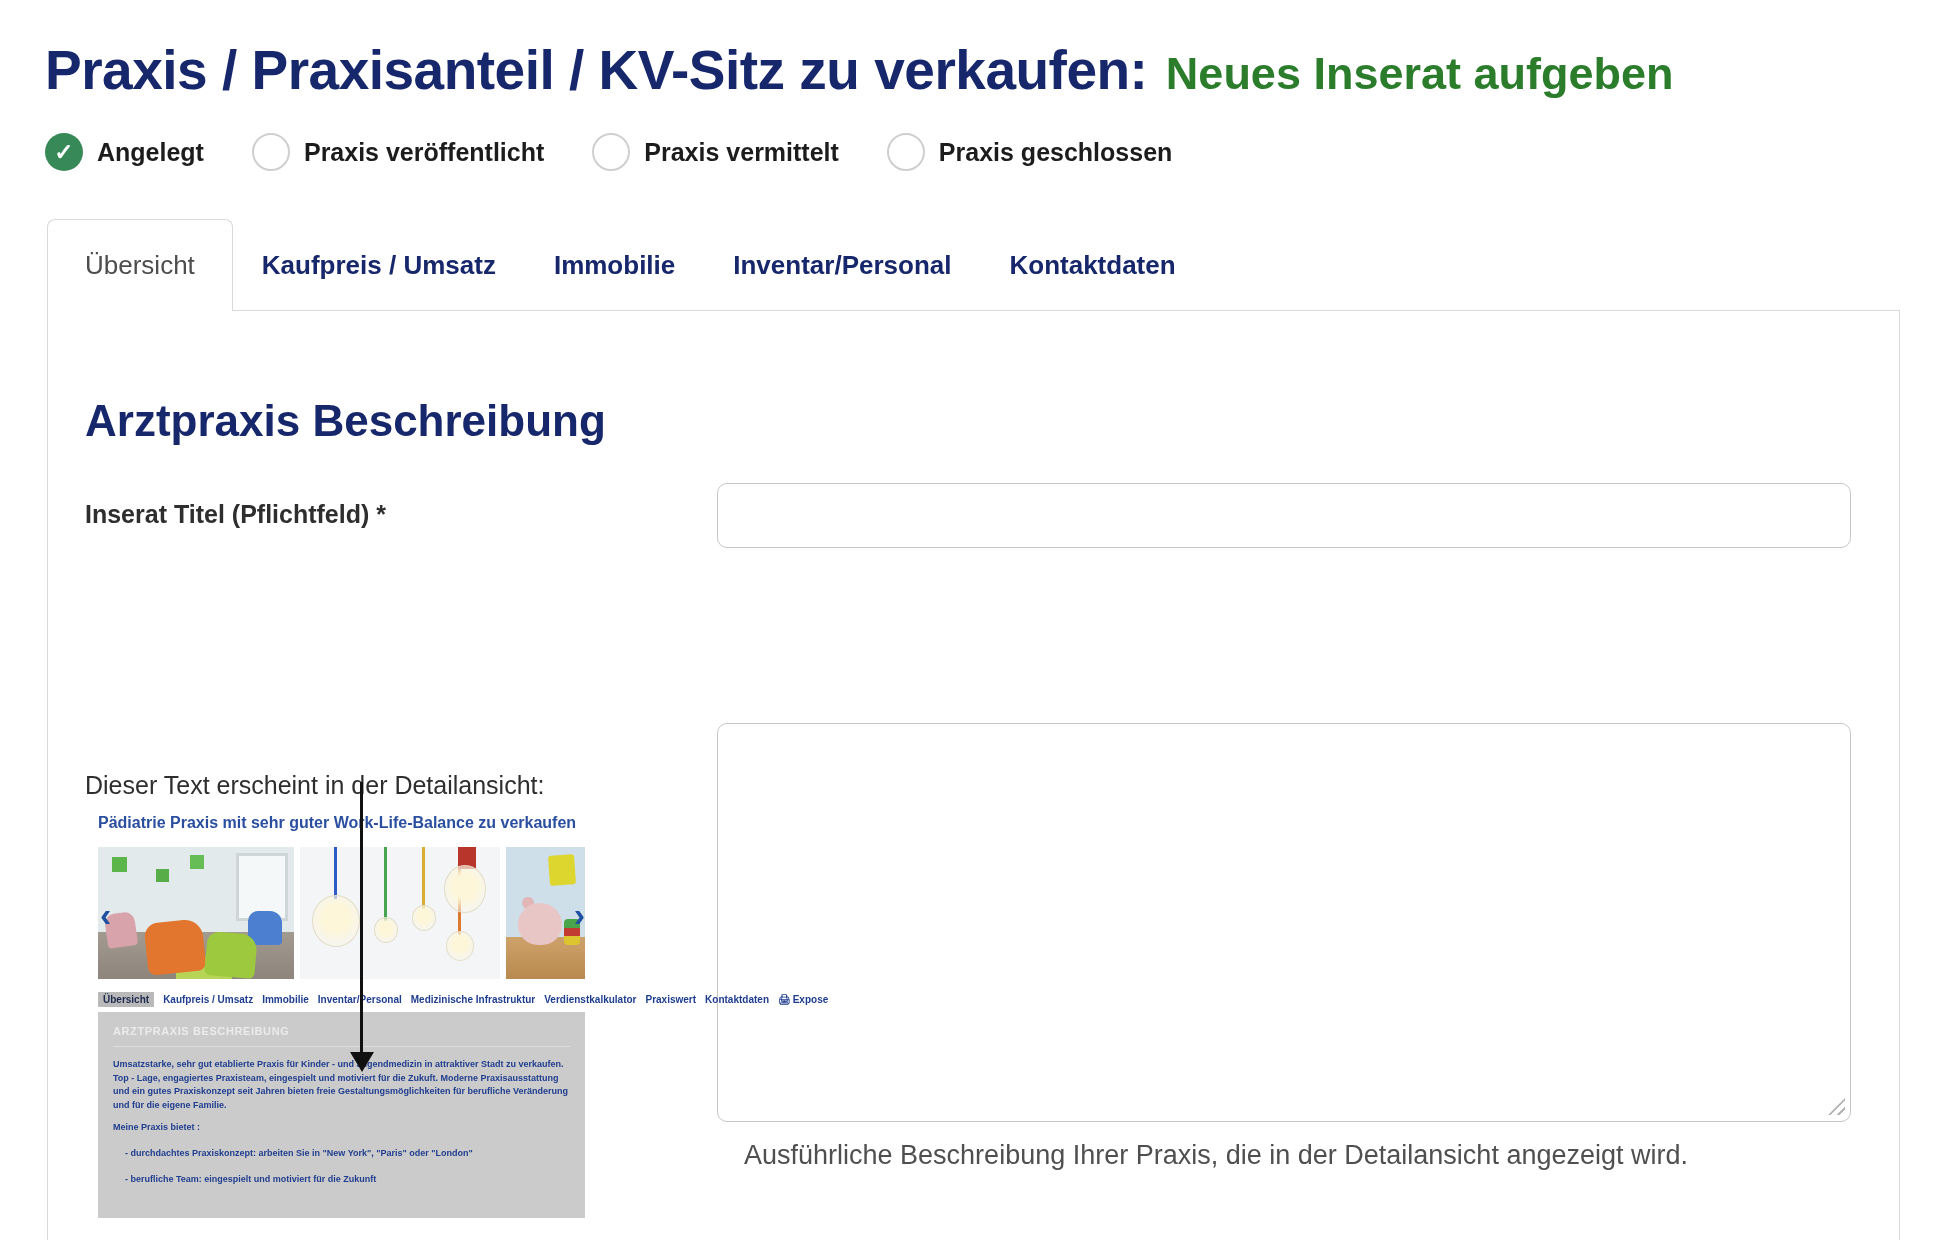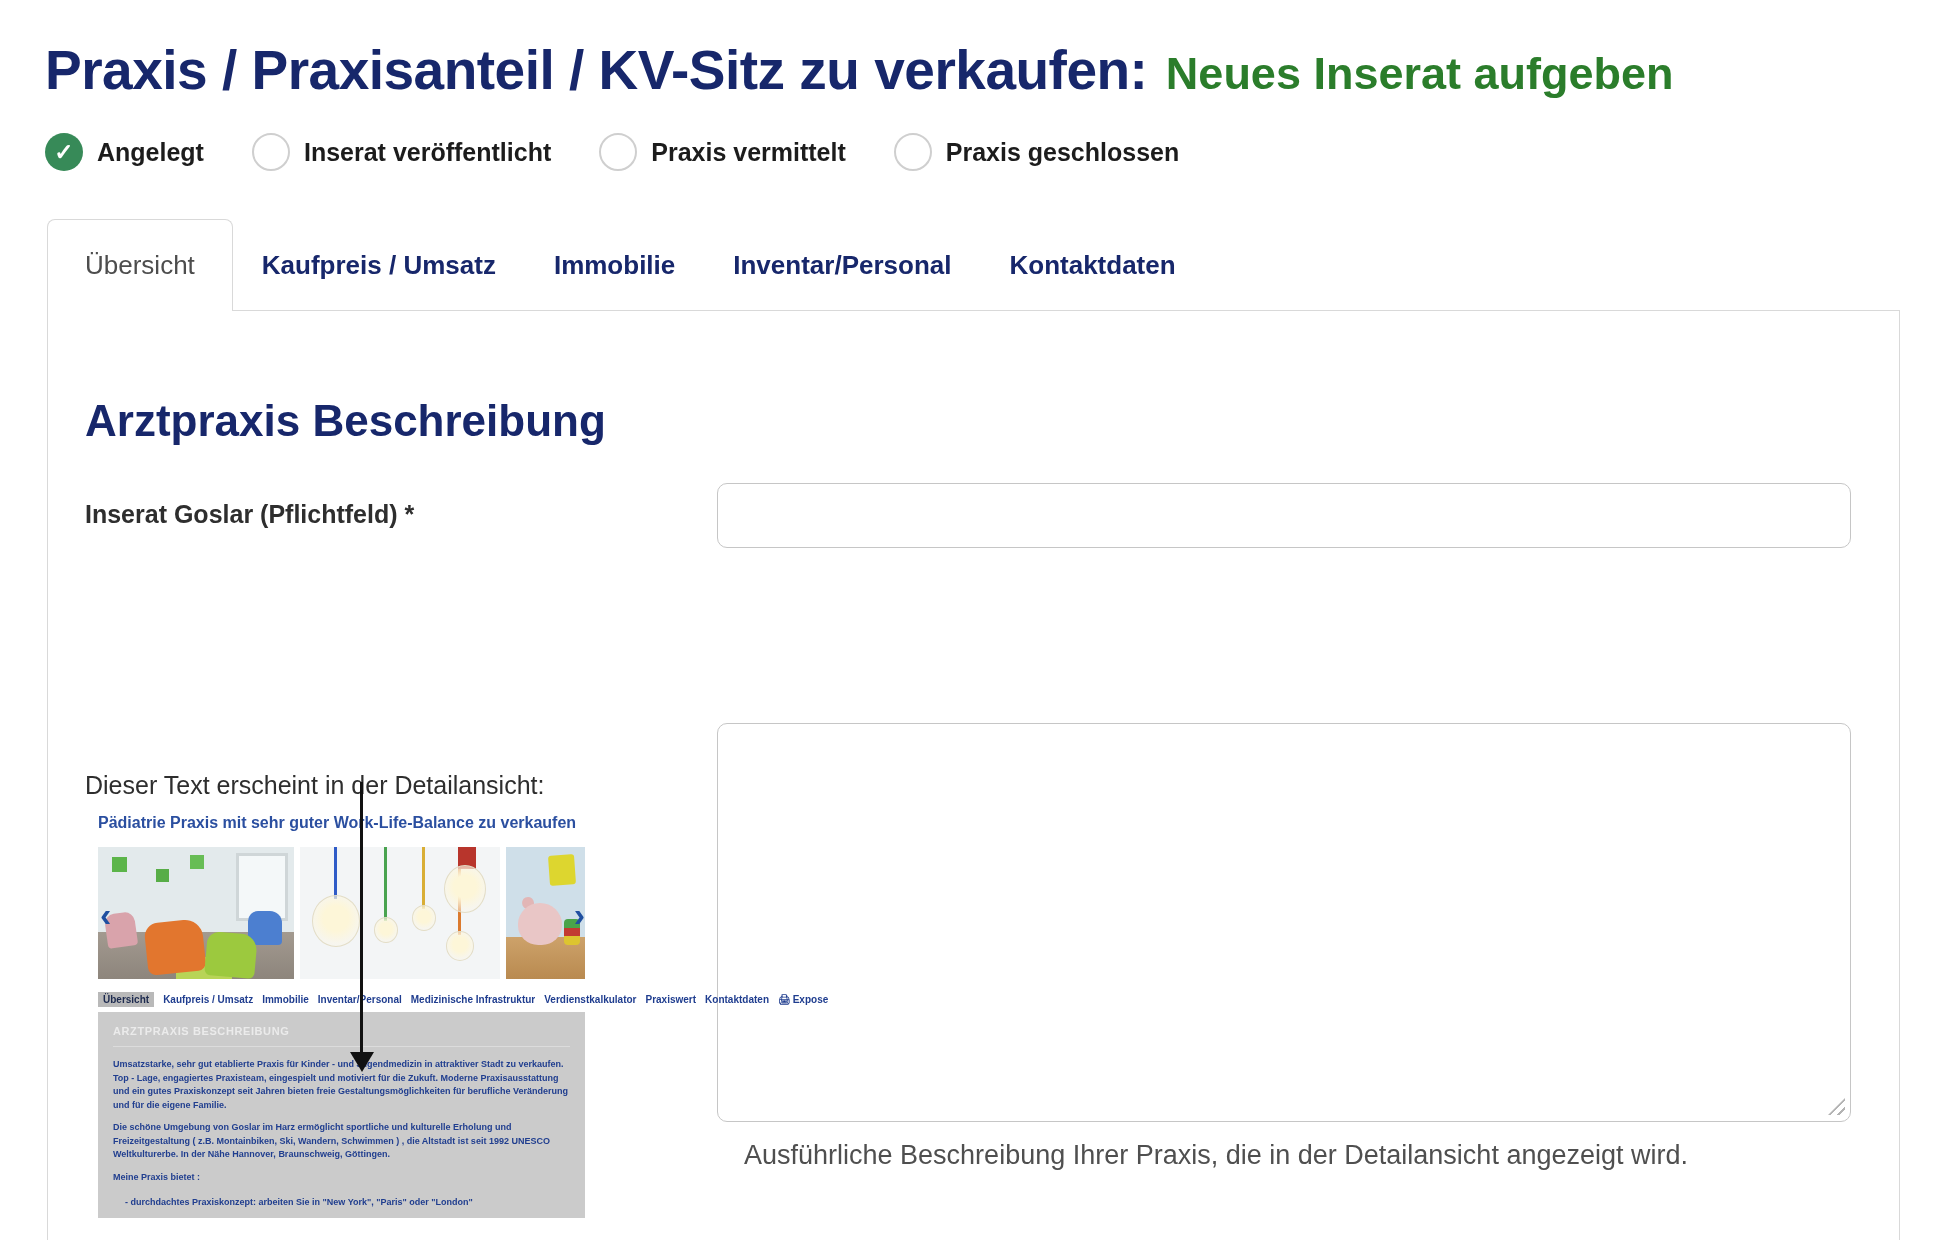--- a/index.html
+++ b/index.html
@@ -112,21 +112,21 @@
 
   <div class="status-row">
     <div class="step">
       <div class="circle checked">
         <span class="checkmark">✓</span>
       </div>
       <span class="step-label">Angelegt</span>
     </div>
     <div class="step">
       <div class="circle unchecked"></div>
-      <span class="step-label">Inserat veröffentlicht</span>
+      <span class="step-label">Praxis veröffentlicht</span>
     </div>
     <div class="step">
       <div class="circle unchecked"></div>
       <span class="step-label">Praxis vermittelt</span>
     </div>
     <div class="step">
       <div class="circle unchecked"></div>
       <span class="step-label">Praxis geschlossen</span>
     </div>
   </div>
@@ -136,21 +136,21 @@
     <div class="tab">Kaufpreis / Umsatz</div>
     <div class="tab">Immobilie</div>
     <div class="tab">Inventar/Personal</div>
     <div class="tab">Kontaktdaten</div>
   </div>
 
   <div class="panel"></div>
 
   <div class="h2">Arztpraxis Beschreibung</div>
 
-  <div class="label-title">Inserat Goslar (Pflichtfeld) *</div>
+  <div class="label-title">Inserat Titel (Pflichtfeld) *</div>
   <input type="text" class="title-input" value="" style="">
 
   <div class="label-desc">Dieser Text erscheint in der Detailansicht:</div>
   <textarea class="desc-textarea" style=""></textarea>
   <div class="resize-grip"></div>
   <div class="help2">Ausführliche Beschreibung Ihrer Praxis, die in der Detailansicht angezeigt wird.</div>
 
   <div class="arrow-line"></div>
   <div class="arrow-head"></div>
 
@@ -201,21 +201,20 @@
       <span class="pv-tab">Medizinische Infrastruktur</span>
       <span class="pv-tab">Verdienstkalkulator</span>
       <span class="pv-tab">Praxiswert</span>
       <span class="pv-tab">Kontaktdaten</span>
       <span class="pv-tab"><span class="pv-print">🖨</span><span>Expose</span></span>
     </div>
 
     <div class="pv-gray">
       <div class="pv-heading">ARZTPRAXIS BESCHREIBUNG</div>
       <p class="pv-p">Umsatzstarke, sehr gut etablierte Praxis für Kinder - und Jugendmedizin in attraktiver Stadt zu verkaufen. Top - Lage, engagiertes Praxisteam, eingespielt und motiviert für die Zukuft. Moderne Praxisausstattung und ein gutes Praxiskonzept seit Jahren bieten freie Gestaltungsmöglichkeiten für berufliche Veränderung und für die eigene Familie.</p>
-      <p class="pv-p">Die schöne Umgebung von Goslar im Harz ermöglicht sportliche und kulturelle Erholung und Freizeitgestaltung ( z.B. Montainbiken, Ski, Wandern, Schwimmen ) , die Altstadt ist seit 1992 UNESCO Weltkulturerbe. In der Nähe Hannover, Braunschweig, Göttingen.</p>
       <p class="pv-p">Meine Praxis bietet :</p>
       <p class="pv-b">- durchdachtes Praxiskonzept: arbeiten Sie in "New York", "Paris" oder "London"</p>
       <p class="pv-b">- berufliche Team: eingespielt und motiviert für die Zukunft</p>
 
     </div>
   </div>
 
 </div>
 
 </body></html>

